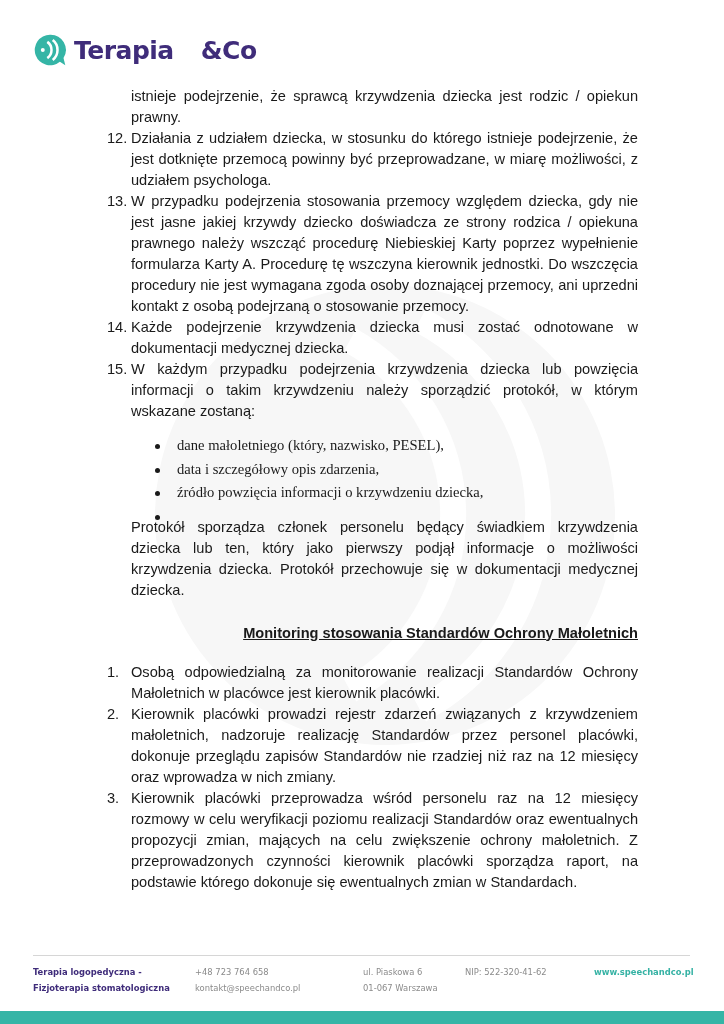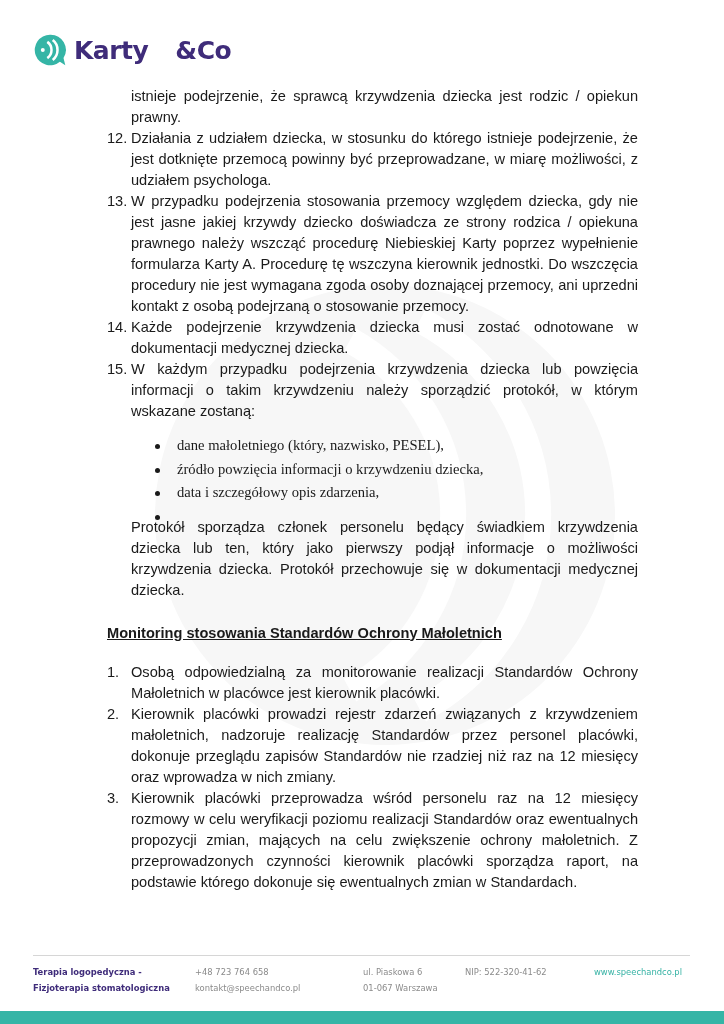--- a/index.html
+++ b/index.html
@@ -37,71 +37,71 @@
     list-style: none; margin: 12px 0 12px 0; padding: 0 0 0 48px;
     font-family: "Liberation Serif", serif; font-size: 14.6px; line-height: 23.5px;
   }
   ul.bullets li { position: relative; padding-left: 22px; }
   ul.bullets li .dot {
     position: absolute; left: 0; top: 10px; width: 5px; height: 5px; border-radius: 50%;
     background: #1a1a1a;
   }
   .section-title {
     margin-top: 22px; margin-bottom: 18px; margin-left: 0;
-    font-weight: bold; text-decoration: underline; font-size: 14.6px;
+    font-weight: bold; text-decoration: underline; font-size: 14.6px; text-align: right;
   }
 
   .footer-divider {
     position: absolute; left: 33px; top: 955px; width: 657px; height: 1px; background: #d6d6d6;
   }
   .footer {
     position: absolute; left: 33px; top: 964px; width: 660px; height: 40px;
     font-family: "DejaVu Sans", sans-serif; font-size: 8.4px; line-height: 16px; color: #8a8a8a;
   }
   .fcol { position: absolute; top: 0; }
   .fcol.c1 { left: 0; color: #3f2c7a; font-weight: bold; }
   .fcol.c2 { left: 162px; }
   .fcol.c3 { left: 330px; }
   .fcol.c4 { left: 432px; }
-  .fcol.c5 { left: 561px; color: #35b2a4; font-weight: normal; }
+  .fcol.c5 { left: 561px; color: #35b2a4; font-weight: bold; }
   .teal-bar { position: absolute; left: 0; top: 1011px; width: 724px; height: 13px; background: #35b5a6; }
 </style>
 </head>
 <body>
 
 <svg class="watermark" viewBox="0 0 470 470">
   <circle cx="235" cy="235" r="230" fill="#f7f7f7"></circle>
   <path d="M200 60 A 200 200 0 0 1 200 410" fill="none" stroke="#ffffff" stroke-width="26"></path>
   <path d="M270 40 A 220 220 0 0 1 270 430" fill="none" stroke="#ffffff" stroke-width="26"></path>
 </svg>
 
 <div class="header-logo">
   <svg class="logo-icon" viewBox="0 0 40 40">
     <path d="M20 3 A17 17 0 1 0 31 33 L37 37 L35 29 A17 17 0 0 0 20 3 Z" fill="#35b5a6"></path>
     <circle cx="12" cy="20" r="2.2" fill="#ffffff"></circle>
     <path d="M17 11 A11 11 0 0 1 17 29" fill="none" stroke="#ffffff" stroke-width="2.8"></path>
     <path d="M23 9 A14 14 0 0 1 23 31" fill="none" stroke="#ffffff" stroke-width="2.8"></path>
   </svg>
-  <span class="logo-text"><span>Karty</span><span class="light">&amp;Co</span></span>
+  <span class="logo-text"><span>Terapia</span><span class="light">&amp;Co</span></span>
 </div>
 
 <div class="content">
   <div class="para indent">istnieje podejrzenie, że sprawcą krzywdzenia dziecka jest rodzic / opiekun prawny.</div>
 
   <ol class="num">
     <li><span class="n">12.</span><span>Działania z udziałem dziecka, w stosunku do którego istnieje podejrzenie, że jest dotknięte przemocą powinny być przeprowadzane, w miarę możliwości, z udziałem psychologa.</span></li>
     <li><span class="n">13.</span><span>W przypadku podejrzenia stosowania przemocy względem dziecka, gdy nie jest jasne jakiej krzywdy dziecko doświadcza ze strony rodzica / opiekuna prawnego należy wszcząć procedurę Niebieskiej Karty poprzez wypełnienie formularza Karty A. Procedurę tę wszczyna kierownik jednostki. Do wszczęcia procedury nie jest wymagana zgoda osoby doznającej przemocy, ani uprzedni kontakt z osobą podejrzaną o stosowanie przemocy.</span></li>
     <li><span class="n">14.</span><span>Każde podejrzenie krzywdzenia dziecka musi zostać odnotowane w dokumentacji medycznej dziecka.</span></li>
     <li><span class="n">15.</span><span>W każdym przypadku podejrzenia krzywdzenia dziecka lub powzięcia informacji o takim krzywdzeniu należy sporządzić protokół, w którym wskazane zostaną:</span></li>
   </ol>
 
   <ul class="bullets">
     <li><span class="dot"></span><span>dane małoletniego (który, nazwisko, PESEL),</span></li>
+    <li><span class="dot"></span><span>data i szczegółowy opis zdarzenia,</span></li>
     <li><span class="dot"></span><span>źródło powzięcia informacji o krzywdzeniu dziecka,</span></li>
-    <li><span class="dot"></span><span>data i szczegółowy opis zdarzenia,</span></li>
     <li><span class="dot"></span></li>
   </ul>
 
   <div class="para indent">Protokół sporządza członek personelu będący świadkiem krzywdzenia dziecka lub ten, który jako pierwszy podjął informacje o możliwości krzywdzenia dziecka. Protokół przechowuje się w dokumentacji medycznej dziecka.</div>
 
   <div class="section-title">Monitoring stosowania Standardów Ochrony Małoletnich</div>
 
   <ol class="num s2">
     <li><span class="n">1.</span><span>Osobą odpowiedzialną za monitorowanie realizacji Standardów Ochrony Małoletnich w placówce jest kierownik placówki.</span></li>
     <li><span class="n">2.</span><span>Kierownik placówki prowadzi rejestr zdarzeń związanych z krzywdzeniem małoletnich, nadzoruje realizację Standardów przez personel placówki, dokonuje przeglądu zapisów Standardów nie rzadziej niż raz na 12 miesięcy oraz wprowadza w nich zmiany.</span></li>

